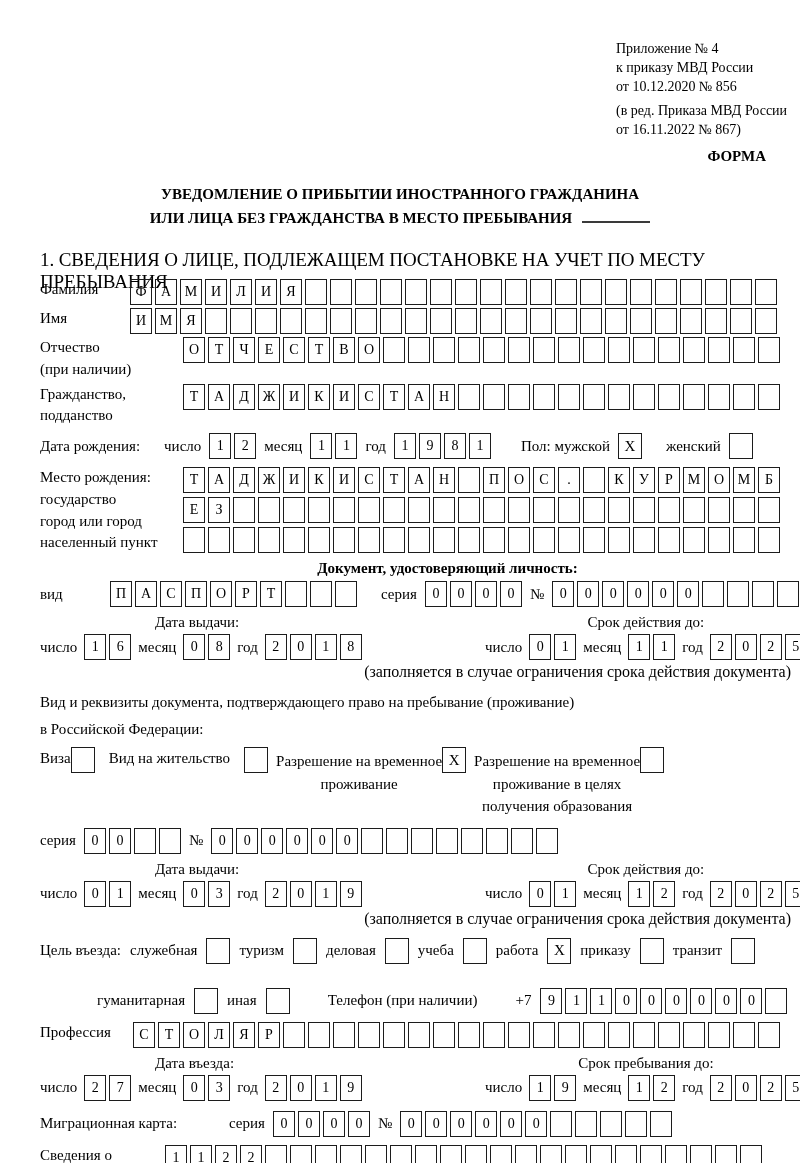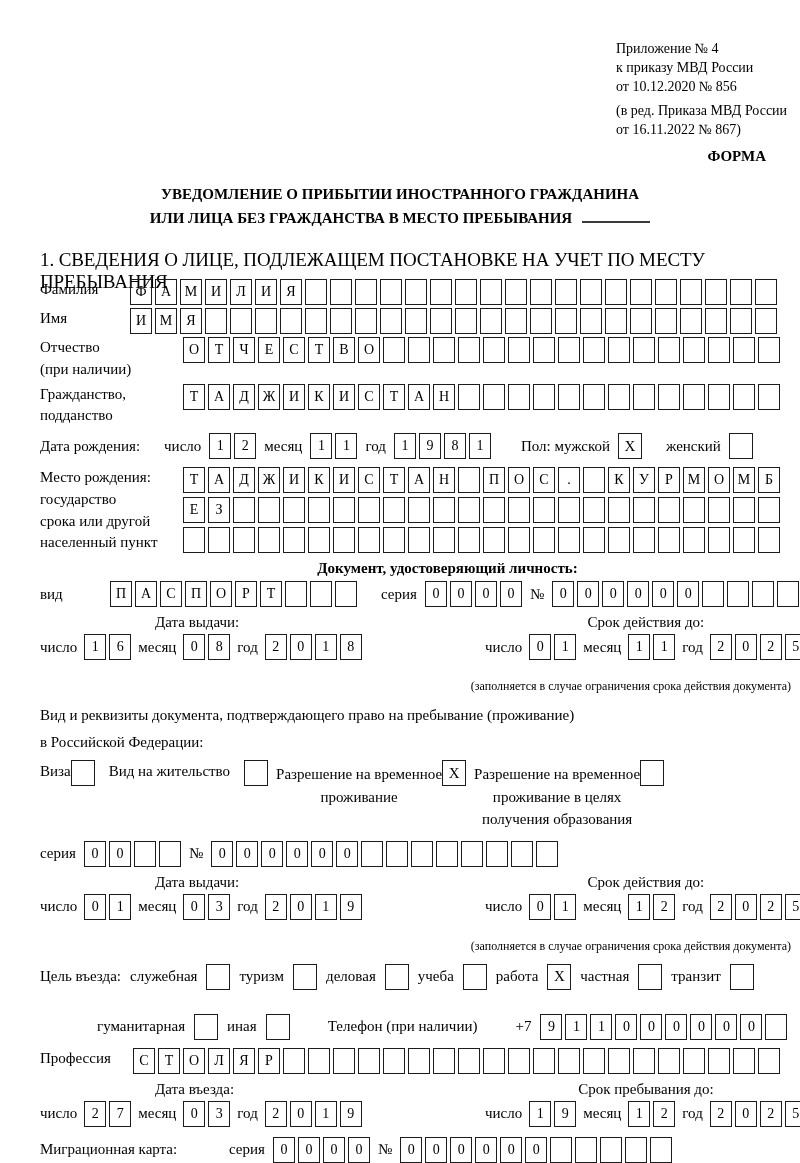--- a/index.html
+++ b/index.html
@@ -22,21 +22,21 @@
       display:inline-flex;align-items:center;justify-content:center;font-size:15px;}
   .stack{display:flex;flex-direction:column;gap:4px;}
   .inline{display:flex;align-items:center;gap:8px;flex-wrap:nowrap;}
   .dochead{text-align:center;font-weight:bold;margin:6px 0 4px 0;transform:translateX(30px);}
   .dates{display:flex;margin-top:7px;}
   .dcol-l{width:390px;flex:none;}
   .dcol-r{flex:1;padding-left:55px;}
   .dhead{text-align:center;margin-bottom:3px;}
   .dcol-l .dhead{padding-left:115px;text-align:left;}
   .dline{display:flex;align-items:center;gap:7px;}
-  .dnote{text-align:right;font-size:12px;margin-top:19px;padding-right:4px;}
+  .dnote{text-align:right;font-size:16px;margin-top:3px;padding-right:4px;}
   .intro{margin-top:8px;line-height:1.8;}
   .opts{display:flex;align-items:flex-start;gap:0;margin-top:4px;}
   .optlines{text-align:center;line-height:1.5;}
   .purpose-row{display:flex;align-items:center;gap:9px;margin-top:10px;flex-wrap:nowrap;}
   .purpose-row2{display:flex;align-items:center;gap:9px;margin-top:24px;padding-left:57px;flex-wrap:nowrap;}
   .mt6{margin-top:6px;} .mt8{margin-top:8px;} .mt10{margin-top:10px;}
   .gap8{width:8px;flex:none;} .gap14{width:14px;flex:none;} .gap20{width:20px;flex:none;}
 </style>
 </head>
 <body>
@@ -217,21 +217,21 @@
       <span class="cb">X</span>
       <span class="gap8"></span>
       <span>женский</span>
       <span class="cb"></span>
     </div>
 
     <div class="frow mt8">
       <span class="lblcol w143">
         <span>Место рождения:</span><br>
         <span>государство</span><br>
-        <span>срока или другой</span><br>
+        <span>город или город</span><br>
         <span>населенный пункт</span>
       </span>
       <span class="stack">
         <span class="cells">
             <span class="cell">Т</span>
             <span class="cell">А</span>
             <span class="cell">Д</span>
             <span class="cell">Ж</span>
             <span class="cell">И</span>
             <span class="cell">К</span>
@@ -503,21 +503,21 @@
       <span>служебная</span>
       <span class="cb"></span>
       <span>туризм</span>
       <span class="cb"></span>
       <span>деловая</span>
       <span class="cb"></span>
       <span>учеба</span>
       <span class="cb"></span>
       <span>работа</span>
       <span class="cb">X</span>
-      <span>частная</span>
+      <span>приказу</span>
       <span class="cb"></span>
       <span>транзит</span>
       <span class="cb"></span>
     </div>
 
     <div class="purpose-row2">
       <span>гуманитарная</span>
       <span class="cb"></span>
       <span>иная</span>
       <span class="cb"></span>

